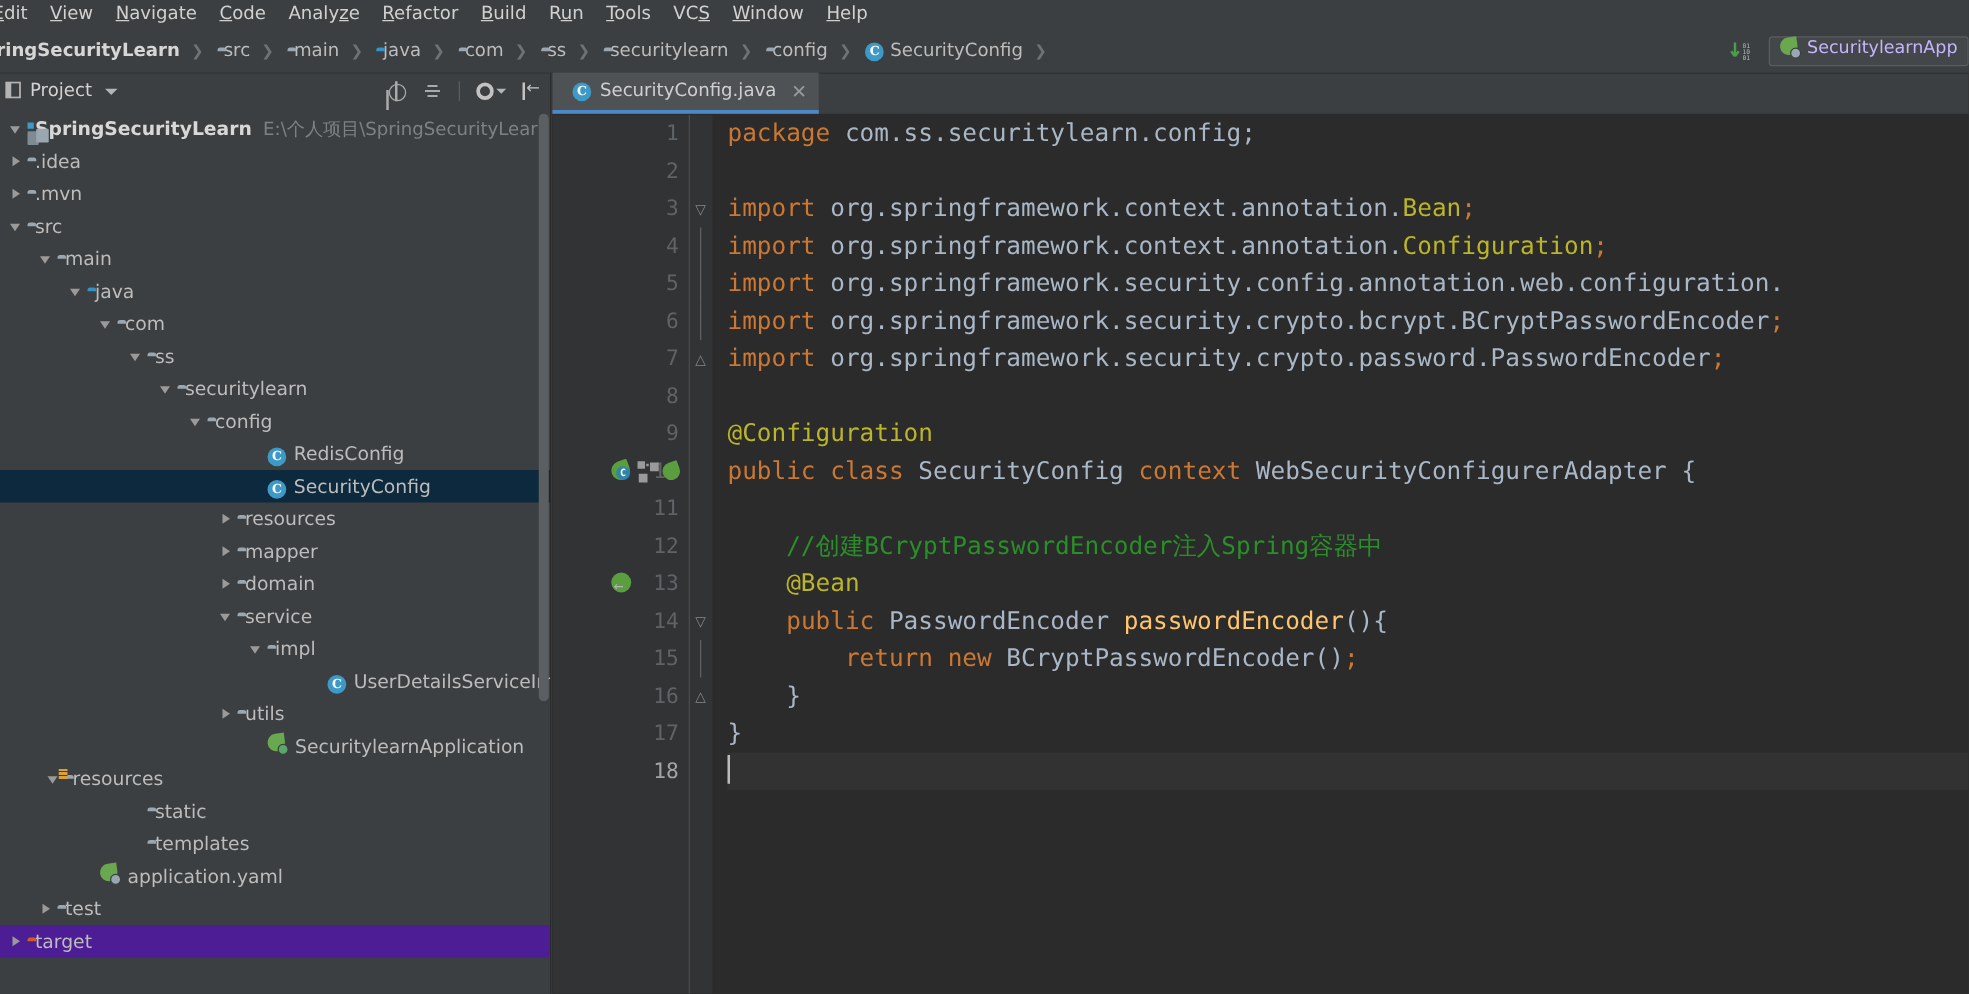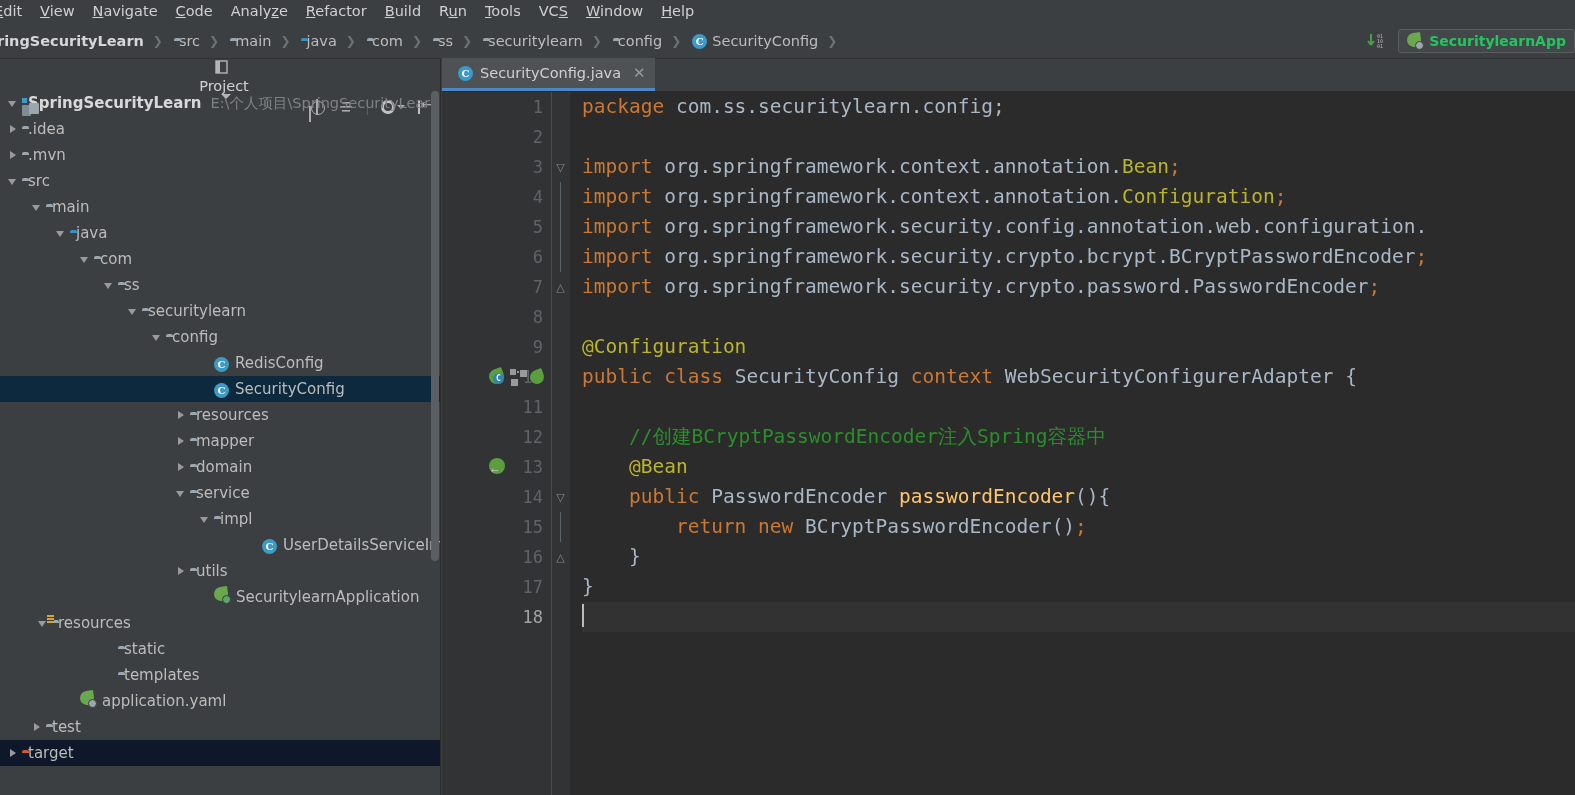--- a/index.html
+++ b/index.html
@@ -86,34 +86,34 @@
     border-radius: 50%; background: #9aa7b0; border: 1.5px solid #3c3f41;
   }
   .spring-ico.run .dot { background: #59a869; }
 
   .navbar-right {
     margin-left: auto; display: flex; align-items: center; height: 36px;
     padding-right: 0px;
   }
   .dl-icon { display: flex; align-items: center; margin-right: 10px; }
   .runconfig {
-    display: flex; align-items: center; gap: 6px;
+    display: flex; align-items: flex-start; gap: 6px;
     height: 24px; padding: 0 8px;
     border: 1px solid #5a5d5f; border-radius: 3px;
-    background: #44474a; font-size: 14px; color: #22c55e; white-space: nowrap; font-weight: bold;
+    background: #44474a; font-size: 14px; color: #c4b5fd; white-space: nowrap;
   }
 
   
   .project-panel {
     position: absolute; top: 59px; left: 0; width: 441px; height: 736px;
     background: #3c3f41; border-right: 1px solid #2b2b2b;
   }
   .panel-header {
     height: 28px; display: flex; align-items: center;
-    padding-left: 2px; background: #3c3f41; flex-direction: column;
+    padding-left: 2px; background: #3c3f41;
   }
   .panel-title { font-size: 14.5px; color: #d2d2d2; margin-left: 6px; }
   .caret-down {
     width: 0; height: 0; border-left: 5px solid transparent;
     border-right: 5px solid transparent; border-top: 5px solid #b4b4b4;
     margin-left: 10px;
   }
   .panel-tools { margin-left: auto; display: flex; align-items: center; gap: 13px; padding-right: 8px; }
   .tool-ico { width: 16px; height: 16px; position: relative; opacity: .82; }
   .tool-ico.target::before {
@@ -154,21 +154,21 @@
 
   .tree {
     position: absolute; top: 28px; left: 0; right: 0; bottom: 0;
     overflow: hidden; padding-top: 3px;
   }
   .tree-row {
     height: 26px; display: flex; align-items: center; white-space: nowrap;
     font-size: 15px; color: #bcbcbc; position: relative;
   }
   .tree-row.selected { background: #0d293e; }
-  .tree-row.hovered { background: #0f172a; }
+  .tree-row.hovered { background: #4c1d95; }
   .tree-row .arrow {
     width: 14px; height: 14px; flex: none; position: relative; margin-right: 2px;
   }
   .tree-row .arrow.right::before {
     content: ""; position: absolute; left: 4px; top: 3px;
     border-left: 6px solid #9a9a9a; border-top: 4.5px solid transparent;
     border-bottom: 4.5px solid transparent;
   }
   .tree-row .arrow.down::before {
     content: ""; position: absolute; left: 2px; top: 5px;

